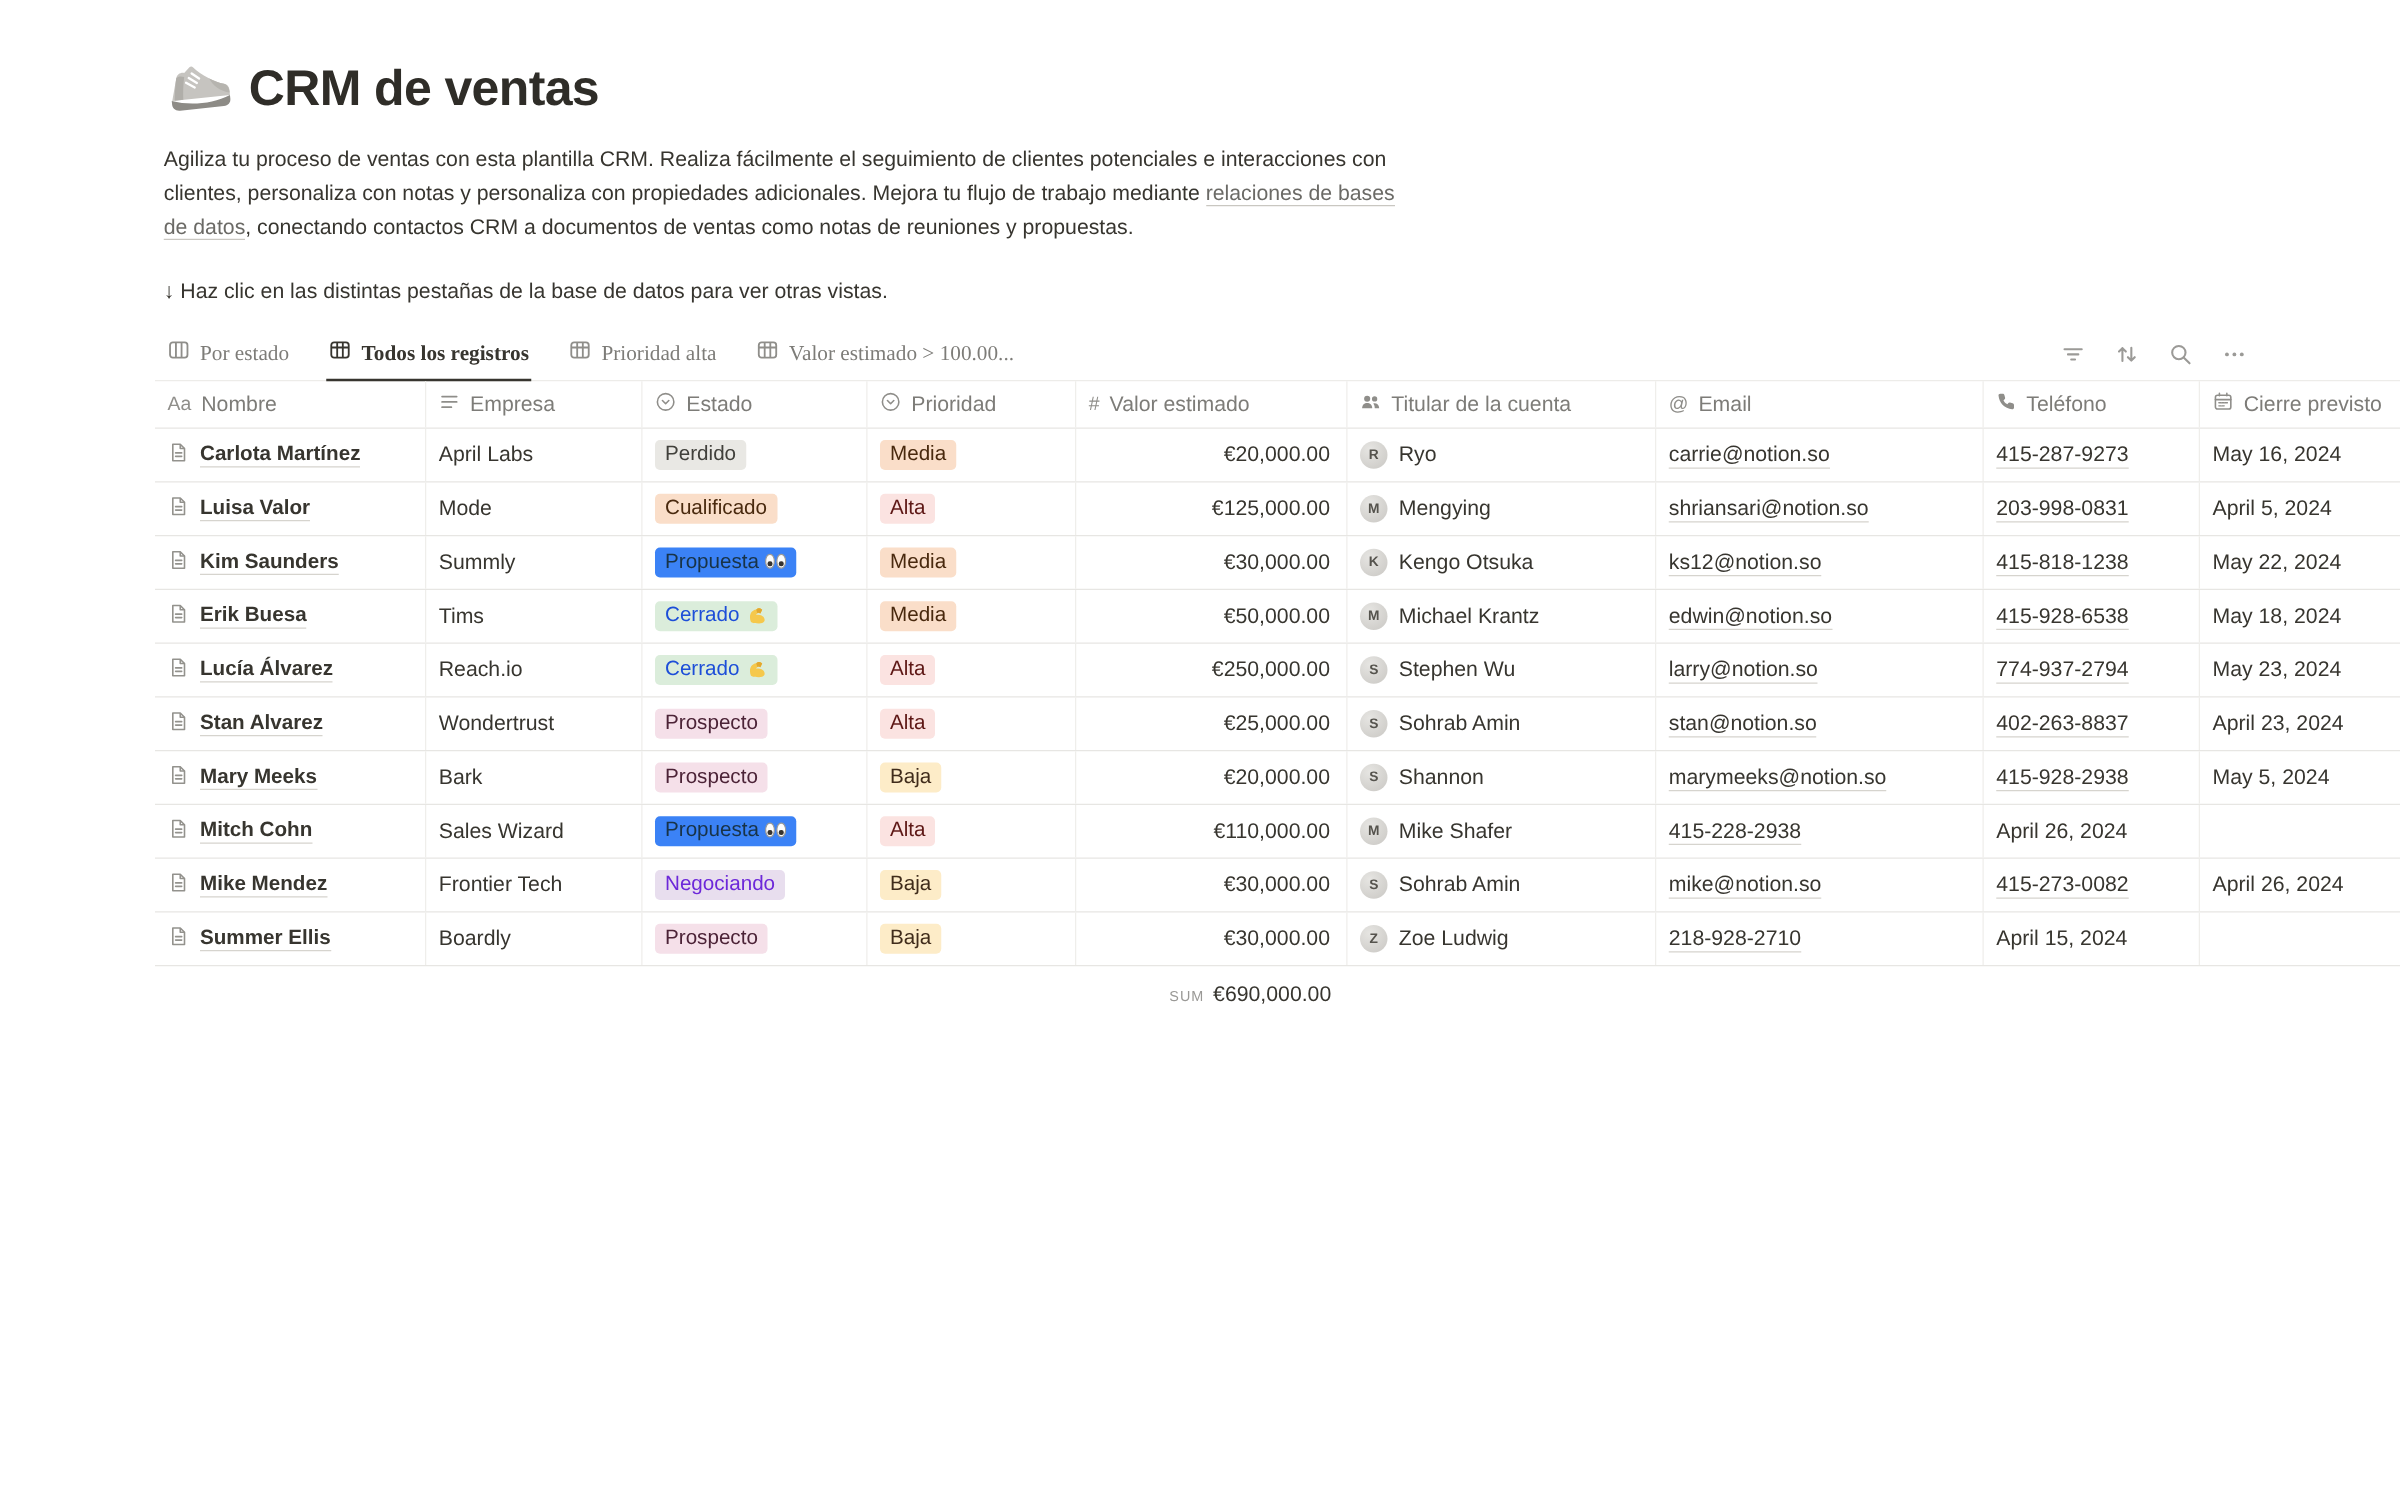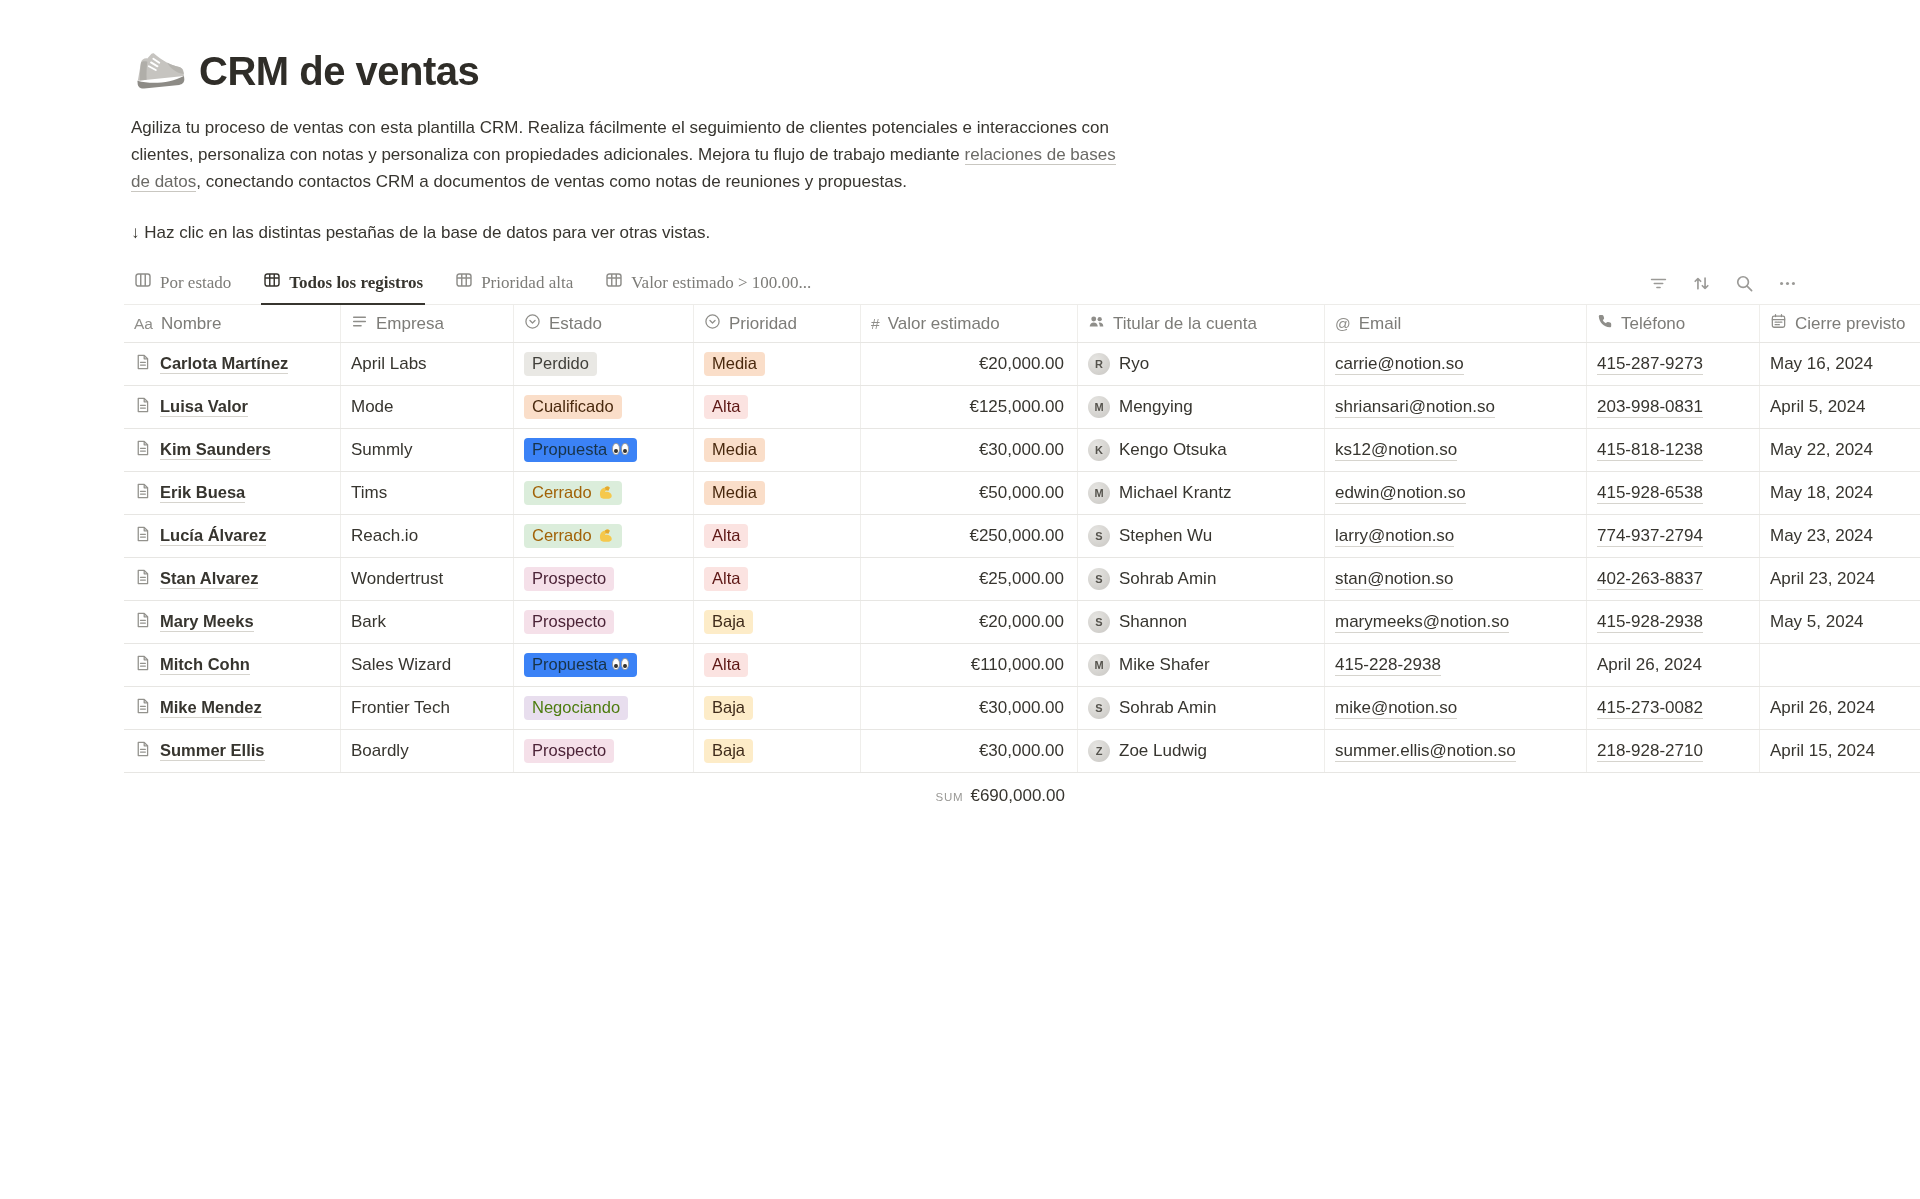--- a/index.html
+++ b/index.html
@@ -48,23 +48,23 @@
             color:#55534D; font-size:11px; font-weight:700;
             display:flex; align-items:center; justify-content:center; }
   .cell-link { color:#37352F; text-decoration:none; border-bottom:1px solid #D6D4CE; cursor:pointer; }
 
   
   .badge { display:inline-flex; align-items:center; gap:5px; padding:2px 8px 3px;
            border-radius:4px; font-size:16.5px; line-height:1.2; }
   .badge[data-color="gray"]   { background:#E9E8E4; color:#41403B; }
   .badge[data-color="orange"] { background:#FADEC9; color:#49290E; }
   .badge[data-color="blue"]   { background:#3b82f6; color:#183347; }
-  .badge[data-color="green"]  { background:#DBEDDB; color:#a16207; }
+  .badge[data-color="green"]  { background:#DBEDDB; color:#1d4ed8; }
   .badge[data-color="pink"]   { background:#F5E0E9; color:#4C2337; }
-  .badge[data-color="purple"] { background:#E8DEEE; color:#4d7c0f; }
+  .badge[data-color="purple"] { background:#E8DEEE; color:#6d28d9; }
   .badge[data-color="yellow"] { background:#FDECC8; color:#402C1B; }
   .badge[data-color="red"]    { background:#FBE3E1; color:#5D1715; }
 
   
   .emoji-eyes, .emoji-flex { display:none; }
   .badge[data-emoji="eyes"] .emoji-eyes { display:inline-flex; gap:1.5px; }
   .badge[data-emoji="flex"] .emoji-flex { display:inline-flex; }
   .eye { width:7.5px; height:12px; background:#FDFDFC; border:1px solid #9A9A98;
          border-radius:50%; position:relative; }
   .eye::after { content:""; position:absolute; left:1.2px; top:5px; width:3.6px; height:3.8px;
@@ -554,23 +554,20 @@
     </div>
     <div class="td">
       <span class="badge" data-color="yellow">Baja</span>
     </div>
     <div class="td td-num">€30,000.00</div>
     <div class="td td-person">
       <span class="avatar">Z</span>
       <span>Zoe Ludwig</span>
     </div>
     <div class="td">
-              <a class="cell-link">summer.ellis@notion.so</a>
-            </div>
-    <div class="td">
               <a class="cell-link">218-928-2710</a>
             </div>
     <div class="td">April 15, 2024</div>
   </div>
 </div>
 
       <div class="sum-row">
         <div class="sum-spacer"></div>
         <div class="sum-cell">
           <span class="sum-label">SUM</span>

